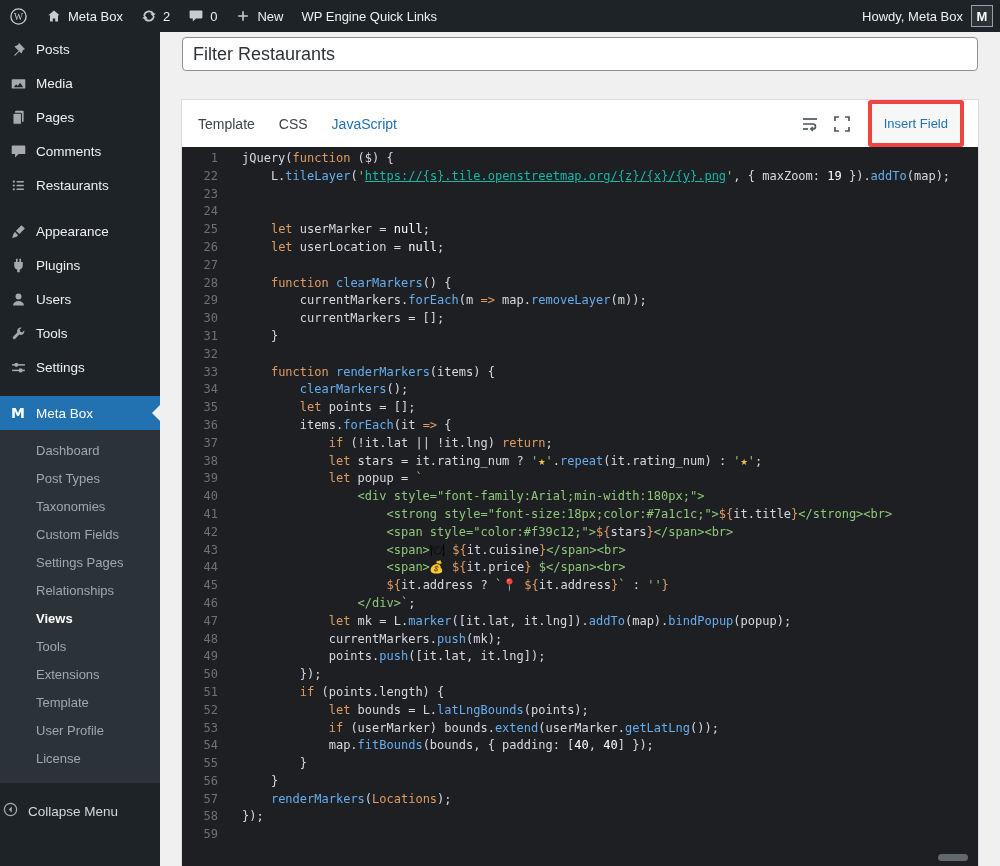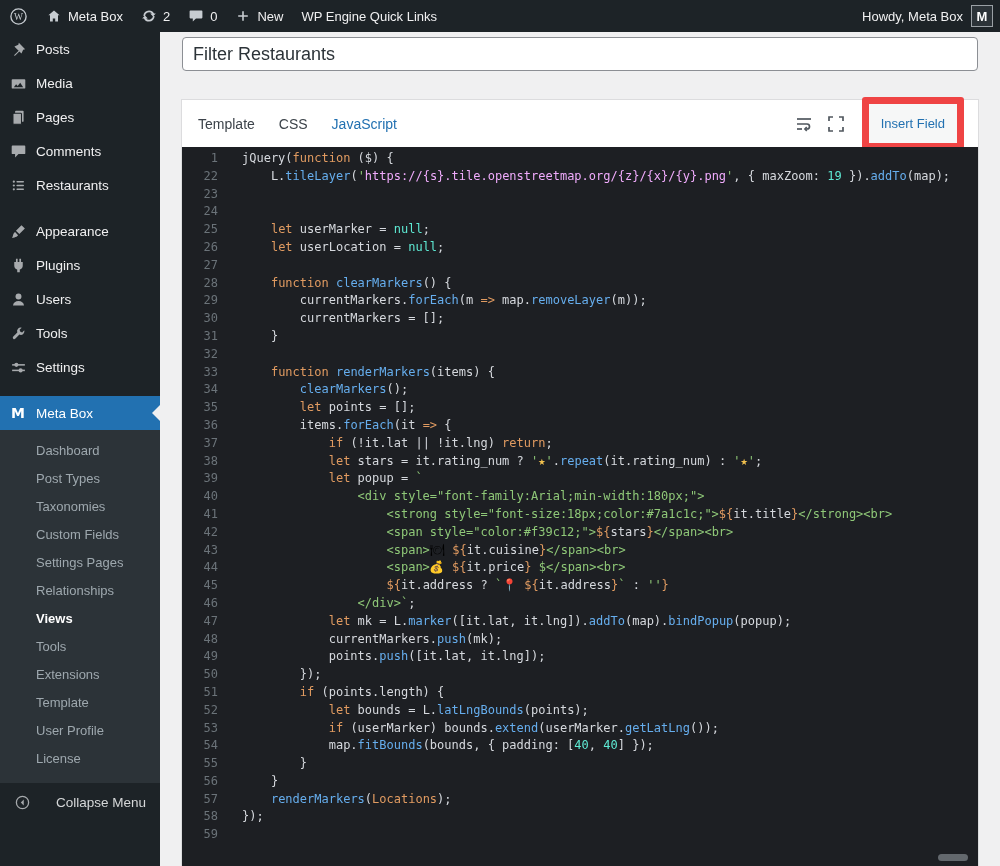--- a/index.html
+++ b/index.html
@@ -25,54 +25,54 @@
   .menu-icon svg { width:17px; height:17px; }
   .menu-sep { height:12px; }
   .menu-item.active { background:#2271b1; color:#fff; }
   .menu-item.active .menu-icon { color:#fff; }
   .menu-arrow { position:absolute; right:0; top:50%; transform:translateY(-50%); width:0; height:0;
     border-top:8px solid transparent; border-bottom:8px solid transparent; border-right:8px solid #f0f0f1; }
   .mb-logo { font-weight:800; font-size:14px; font-family:"DejaVu Sans",sans-serif; }
   .submenu { background:#2c3338; padding:7px 0 10px; }
   .submenu-item { padding:7px 12px 7px 36px; color:#9ea8ae; font-size:13px; line-height:14px; cursor:pointer; }
   .submenu-item.current { color:#fff; font-weight:700; }
-  .collapse-item { display:flex; align-items:center; gap:24px; height:34px; padding:0 12px; margin-top:2px;
+  .collapse-item { display:flex; align-items:flex-end; gap:8px; height:34px; padding:0 0; margin-top:2px;
     color:#d5d7d8; cursor:pointer; }
   .collapse-item .menu-icon { margin-right:0; }
 
   
   .content { position:absolute; top:32px; left:160px; width:840px; height:742px; }
   .title-input { position:absolute; left:22px; top:5px; width:796px; height:34px; background:#fff;
     border:1px solid #8c8f94; border-radius:4px; font-size:18px; color:#2c3338; padding:0 10px;
     font-family:"Liberation Sans",sans-serif; }
   .panel { position:absolute; left:22px; top:68px; width:796px; height:766px; background:#fff;
     box-shadow:0 0 0 1px #dcdcde; }
   .panel-header { height:47px; display:flex; align-items:center; padding:0 14px; background:#fff; }
   .tabs { display:flex; gap:24px; margin-left:2px; }
   .tab { font-size:14px; color:#3c434a; cursor:pointer; }
   .tab.active { color:#2271b1; }
   .header-icons { margin-left:auto; display:flex; align-items:center; gap:12px; margin-right:16px; color:#50575e; }
   .header-icons span { display:flex; cursor:pointer; }
   .header-icons svg { width:20px; height:20px; }
-  .insert-btn { background:#f6f7f7; border:7px solid #ef4444; color:#2271b1; border-radius:3px;
+  .insert-btn { background:#f6f7f7; border:4px solid #ef4444; color:#2271b1; border-radius:3px;
     font-size:13px; padding:12px 12px; cursor:pointer; font-family:"Liberation Sans",sans-serif; }
 
   
   .code-editor { position:absolute; left:0; top:47px; width:796px; height:719px; background:#1d1f23;
     overflow:hidden; font-family:"DejaVu Sans Mono",monospace; font-size:12px; line-height:17.8px; }
   .code-lines { padding-top:3px; }
   .code-row { display:flex; height:17.8px; white-space:pre; }
   .ln { flex:0 0 36px; text-align:right; color:#6b7379; }
   .code-text { padding-left:24px; }
   .tk-pl  { color:#d6d9de; }
   .tk-kw  { color:#e19b61; }
   .tk-str { color:#8fc878; }
-  .tk-num { color:#5eead4; }
+  .tk-num { color:#ffffff; }
   .tk-fn  { color:#66aeee;margin-top:48px; }
-  .tk-url { color:#f0abfc; }
+  .tk-url { color:#14b8a6; text-decoration:underline; }
   .tk-gold{ color:#f2c14e; }
   .tk-em  { }
   .h-scrollbar { position:absolute; right:10px; bottom:5px; width:30px; height:7px; background:#63686d; border-radius:4px; }
 </style>
 </head>
 <body>
 
 <div class="admin-bar">
   <div class="ab-item ab-logo">
     <span class="ab-ic">

